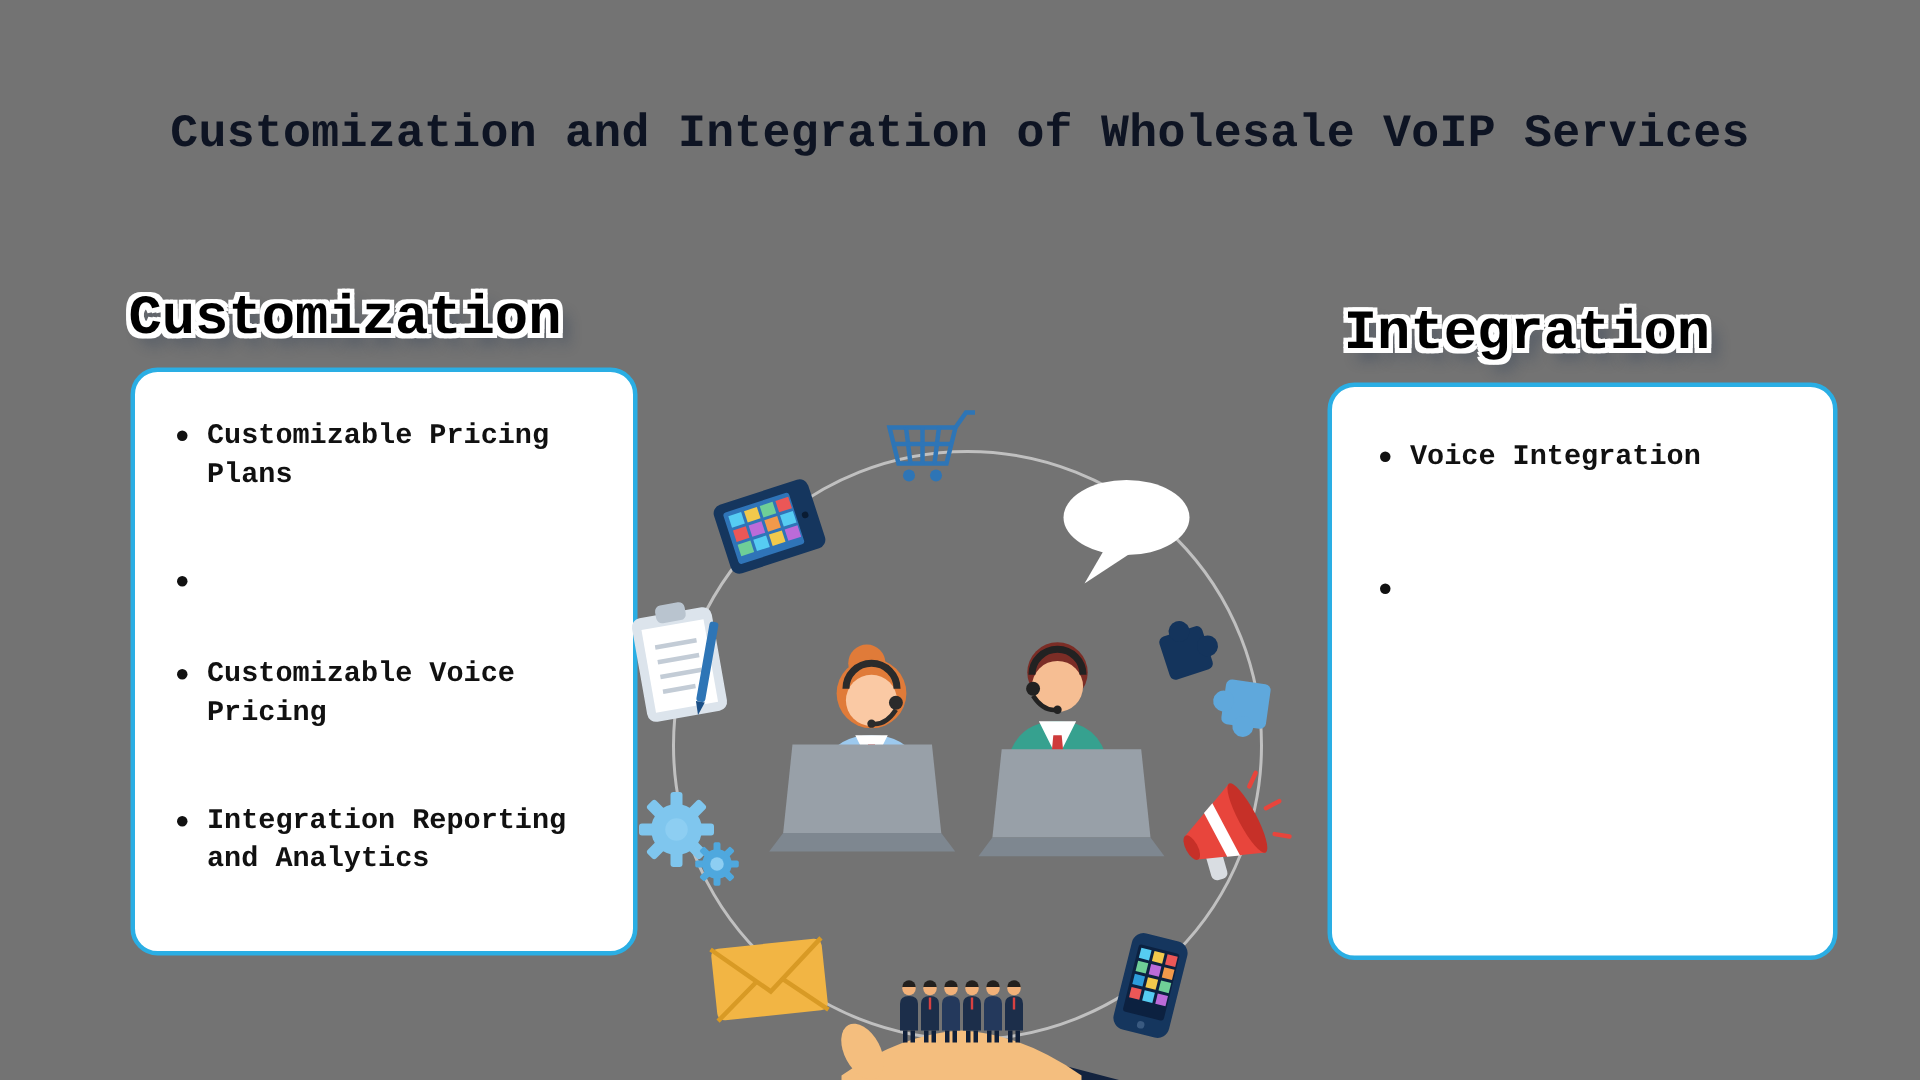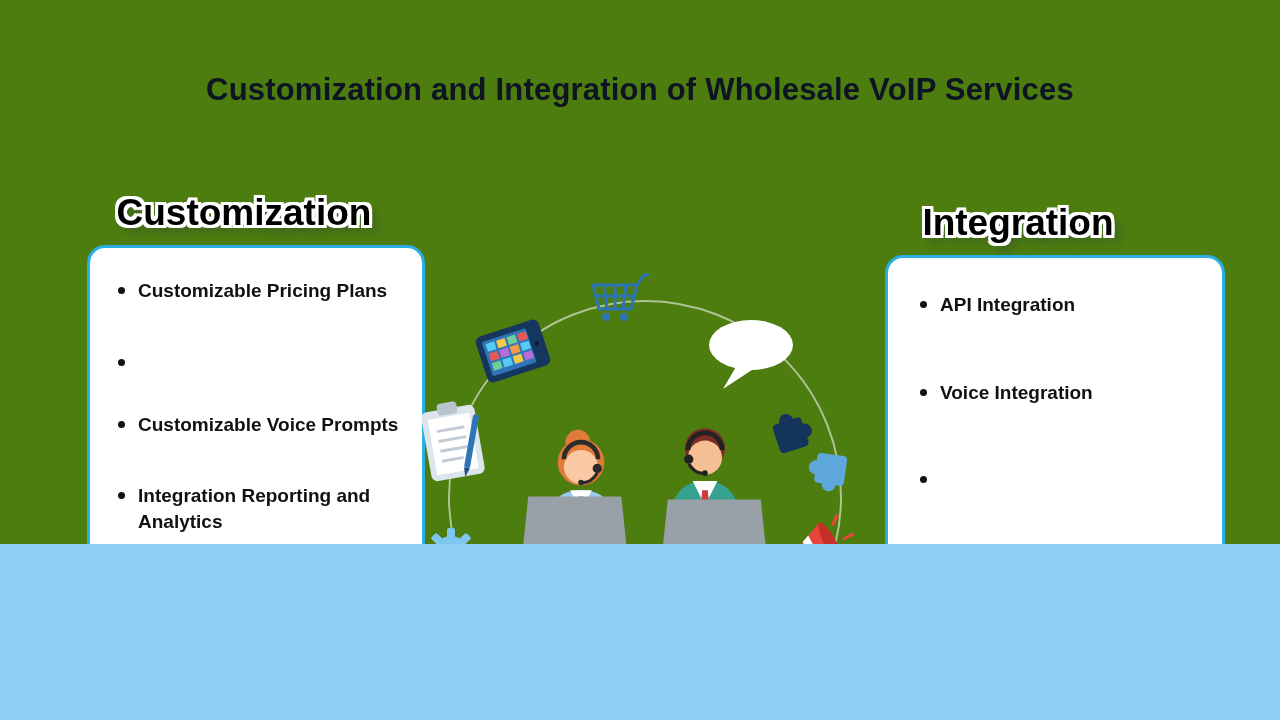--- a/index.html
+++ b/index.html
@@ -1,34 +1,34 @@
 <!DOCTYPE html>
 <html><head>
 <meta charset="utf-8">
 <style>
   html,body { margin:0; padding:0; background:#8DCEF2; }
   .canvas {
-    position:relative; width:1280px; height:544px; overflow:hidden;
-    background:#4d7c0f;
-    font-family:Liberation Sans, sans-serif;
+    position:relative; width:1280px; height:720px; overflow:hidden;
+    background:#737373;
+    font-family:Liberation Mono, monospace;
   }
   .main-title {
     position:absolute; top:72px; left:0; width:100%;
     text-align:center; font-size:31px; font-weight:800;
     color:#0E1423; letter-spacing:0.2px;
   }
   .section-heading {
     position:absolute; text-align:center;
     font-size:37px; font-weight:800; color:#000;
     text-shadow:
       -3px -3px 0 #fff, 3px -3px 0 #fff, -3px 3px 0 #fff, 3px 3px 0 #fff,
       0 -3px 0 #fff, 0 3px 0 #fff, -3px 0 0 #fff, 3px 0 0 #fff,
       6px 7px 9px rgba(30,50,80,0.45);
   }
-  .heading-left  { left:75px;  top:192px; width:338px; }
+  .heading-left  { left:61px;  top:192px; width:338px; }
   .heading-right { left:848px; top:202px; width:340px; }
   .panel {
     position:absolute; background:#fff; border:3px solid #2AAEE4;
     border-radius:18px; box-sizing:border-box;
   }
   .panel-left  { left:58px;  top:245px; width:338px; height:392px; padding:30px 18px 0 24px;margin-left:29px; }
   .panel-right { left:885px; top:255px; width:340px; height:385px; padding:34px 16px 0 28px; }
   ul.items { list-style:none; margin:0; padding:0; }
   li.item {
     display:flex; align-items:flex-start;
@@ -56,35 +56,31 @@
     <ul class="items">
       <li class="item">
         <span class="bullet"></span>
         <span>Customizable Pricing Plans</span>
       </li>
       <li class="item">
         <span class="bullet"></span>
       </li>
       <li class="item">
         <span class="bullet"></span>
-        <span>Customizable Voice Prompts</span>
+        <span>Customizable Voice Pricing</span>
       </li>
       <li class="item">
         <span class="bullet"></span>
         <span>Integration Reporting and Analytics</span>
       </li>
     </ul>
   </div>
 
   <div class="panel panel-right">
     <ul class="items">
-      <li class="item">
-        <span class="bullet"></span>
-        <span>API Integration</span>
-      </li>
       <li class="item">
         <span class="bullet"></span>
         <span>Voice Integration</span>
       </li>
       <li class="item">
         <span class="bullet"></span>
       </li>
     </ul>
   </div>
 

